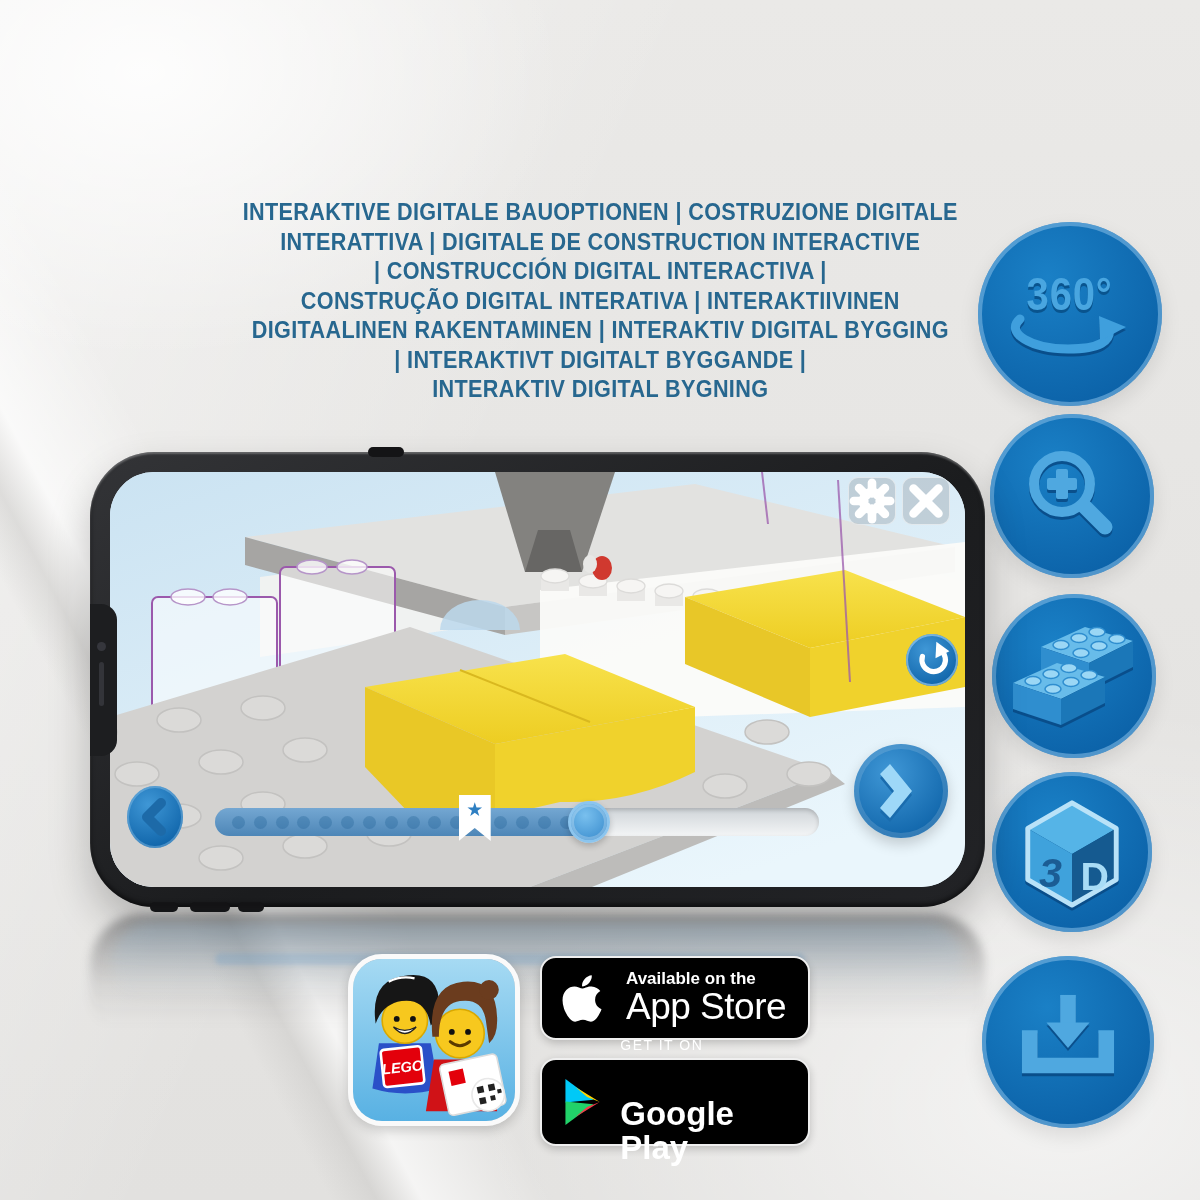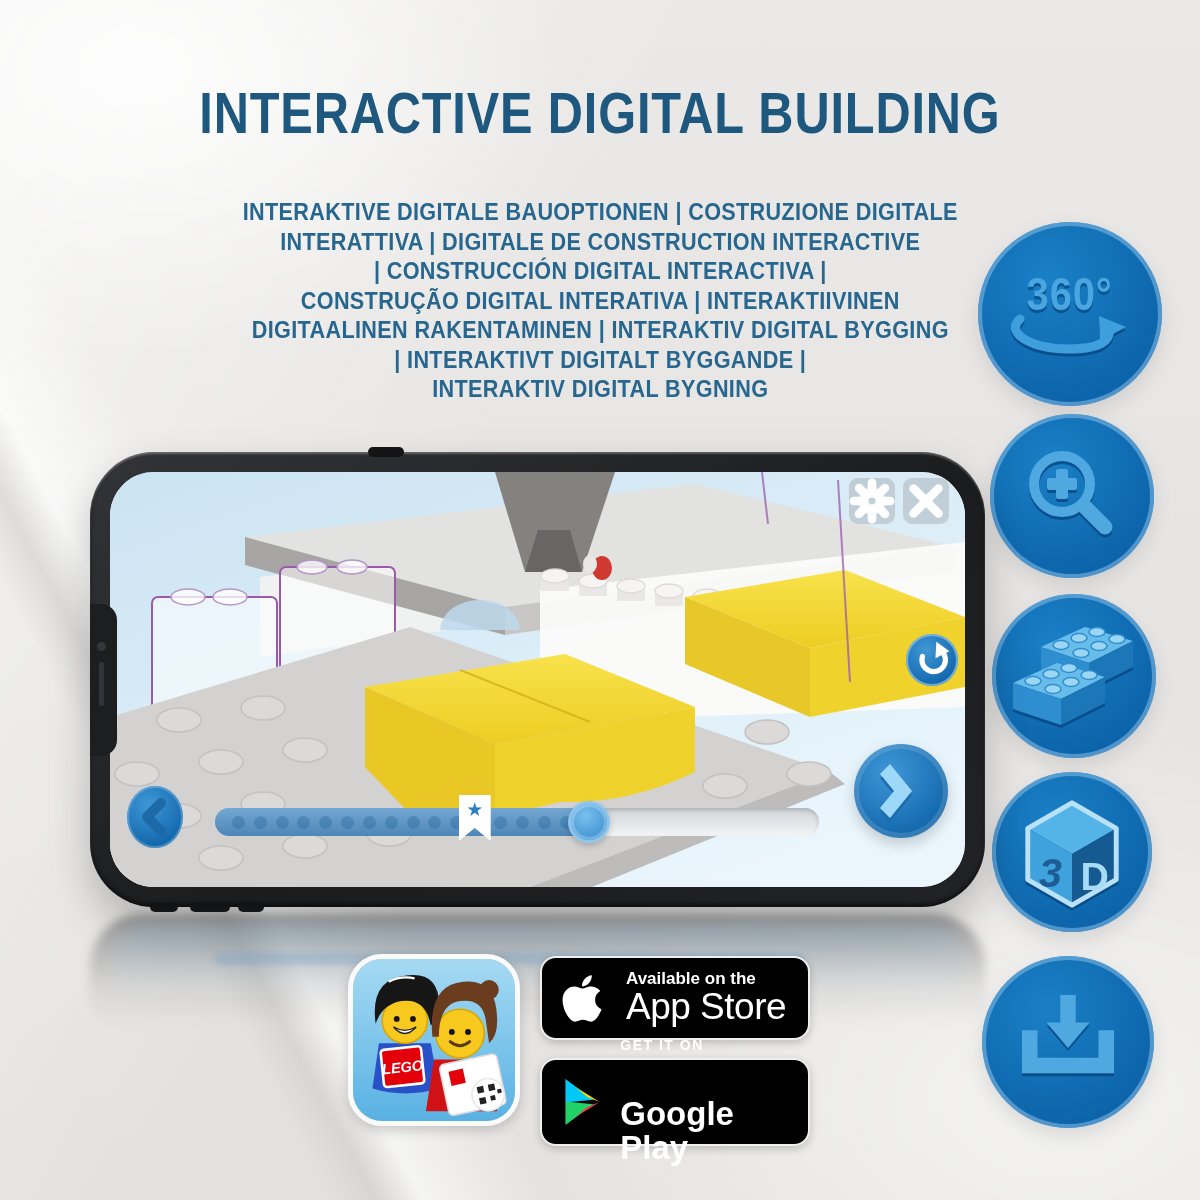--- a/index.html
+++ b/index.html
@@ -75,29 +75,28 @@
   
   .app-icon{position:absolute;left:348px;top:954px;width:172px;height:172px;border-radius:34px;overflow:hidden;
     border:5px solid #fafafa;box-sizing:border-box;box-shadow:0 4px 12px rgba(0,0,0,.18);}
   .badge{position:absolute;left:540px;background:#000;border:2px solid #efefef;border-radius:16px;
     display:flex;align-items:center;box-sizing:border-box;box-shadow:0 3px 8px rgba(0,0,0,.2);color:#fff;}
   #appstore{top:956px;width:270px;height:84px;padding-left:20px;gap:24px;}
   #gplay{top:1058px;width:270px;height:88px;padding-left:18px;gap:15px;}
   .badge .txt{display:flex;flex-direction:column;line-height:1.05;}
   #appstore .tag{font-size:17px;font-weight:bold;}
   #appstore .nm{font-size:37px;font-weight:normal;letter-spacing:-.5px;}
-  #gplay .tag{font-size:14px;letter-spacing:1.5px;font-weight:bold;}
+  #gplay .tag{font-size:14px;letter-spacing:1.5px;font-weight:normal;}
   #gplay .nm{font-size:33px;font-weight:bold;margin-top:44px;}
 </style>
 </head>
 <body>
 
 <div class="canvas">
 
-  <div class="title"><span class="cond">INTERACTIVE DIGITAL BUILDING</span></div>
   <div class="subtitle"><span class="cond">INTERAKTIVE DIGITALE BAUOPTIONEN | COSTRUZIONE DIGITALE
 INTERATTIVA | DIGITALE DE CONSTRUCTION INTERACTIVE
 | CONSTRUCCIÓN DIGITAL INTERACTIVA |
 CONSTRUÇÃO DIGITAL INTERATIVA | INTERAKTIIVINEN
 DIGITAALINEN RAKENTAMINEN | INTERAKTIV DIGITAL BYGGING
 | INTERAKTIVT DIGITALT BYGGANDE |
 INTERAKTIV DIGITAL BYGNING</span></div>
 
   <div class="feat" id="feat-360">
     <span class="f360-label">360°</span>

